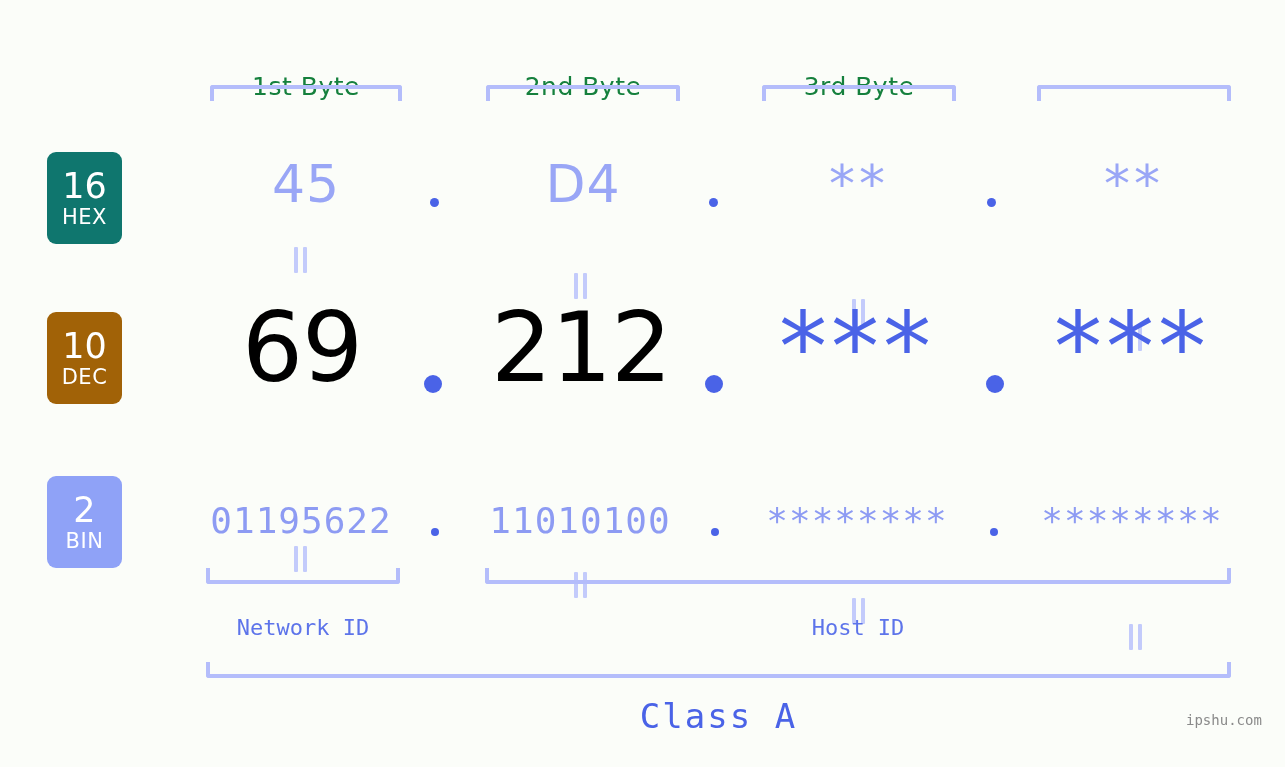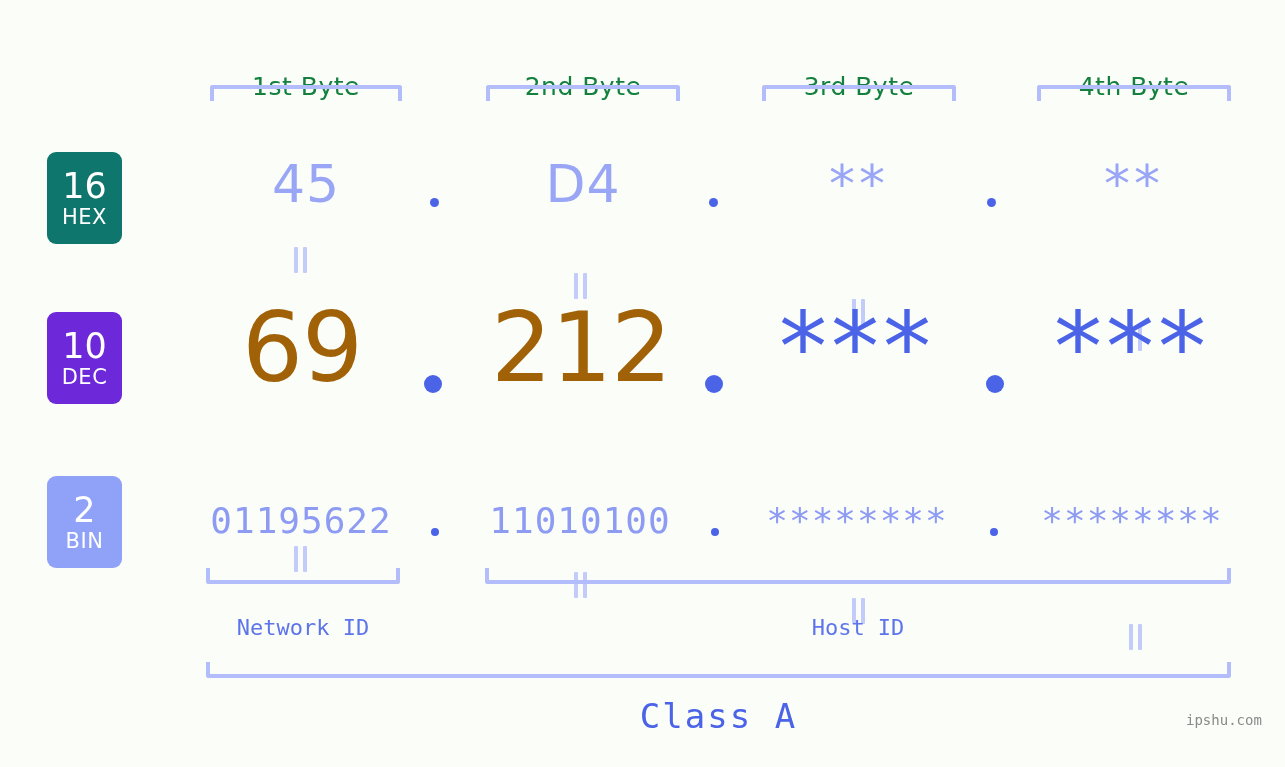--- a/index.html
+++ b/index.html
@@ -70,40 +70,40 @@
     font-weight: 400;
     letter-spacing: 0px;
   }
   .badge .abbr {
     font-size: 21px;
     font-weight: 400;
     margin-top: 3px;
     letter-spacing: 0.5px;
   }
   .badge-hex { background: #0f766e; }
-  .badge-dec { background: #6d28d9; }
+  .badge-dec { background: #a16207; }
   .badge-bin { background: #8fa2f7; }
 
   
   .val {
     text-align: center;
     white-space: nowrap;
     line-height: 1;
   }
   .row-hex .val {
     font-size: 52px;
     color: #99a6f6;
     font-family: "DejaVu Sans", sans-serif;
     letter-spacing: 1px;
   }
   .row-hex .val.masked { letter-spacing: 4px; }
 
   .row-dec .val {
     font-size: 96px;
-    color: #a16207;
+    color: #000000;
     font-family: "DejaVu Sans", sans-serif;
     letter-spacing: -1px;
   }
   .row-dec .val.masked {
     color: #4a63e7;
     letter-spacing: 4px;
   }
 
   .row-bin .val {
     font-size: 36px;
@@ -167,21 +167,20 @@
   }
 </style>
 </head>
 <body>
 
 <div class="stage">
 
   <div class="abs byte-head" style="left:210px; top:36px; width:192px;">1st Byte</div>
   <div class="abs byte-head" style="left:486px; top:36px; width:194px;">2nd Byte</div>
   <div class="abs byte-head" style="left:762px; top:36px; width:194px;">3rd Byte</div>
-  <div class="abs byte-head" style="left:1037px; top:36px; width:194px;">4th Byte</div>
 
   <div class="abs bracket-down" style="left:210px; top:85px; width:192px;"></div>
   <div class="abs bracket-down" style="left:486px; top:85px; width:194px;"></div>
   <div class="abs bracket-down" style="left:762px; top:85px; width:194px;"></div>
   <div class="abs bracket-down" style="left:1037px; top:85px; width:194px;"></div>
 
   <div class="abs badge badge-hex" style="left:47px; top:152px;">
     <span class="num">16</span>
     <span class="abbr">HEX</span>
   </div>

